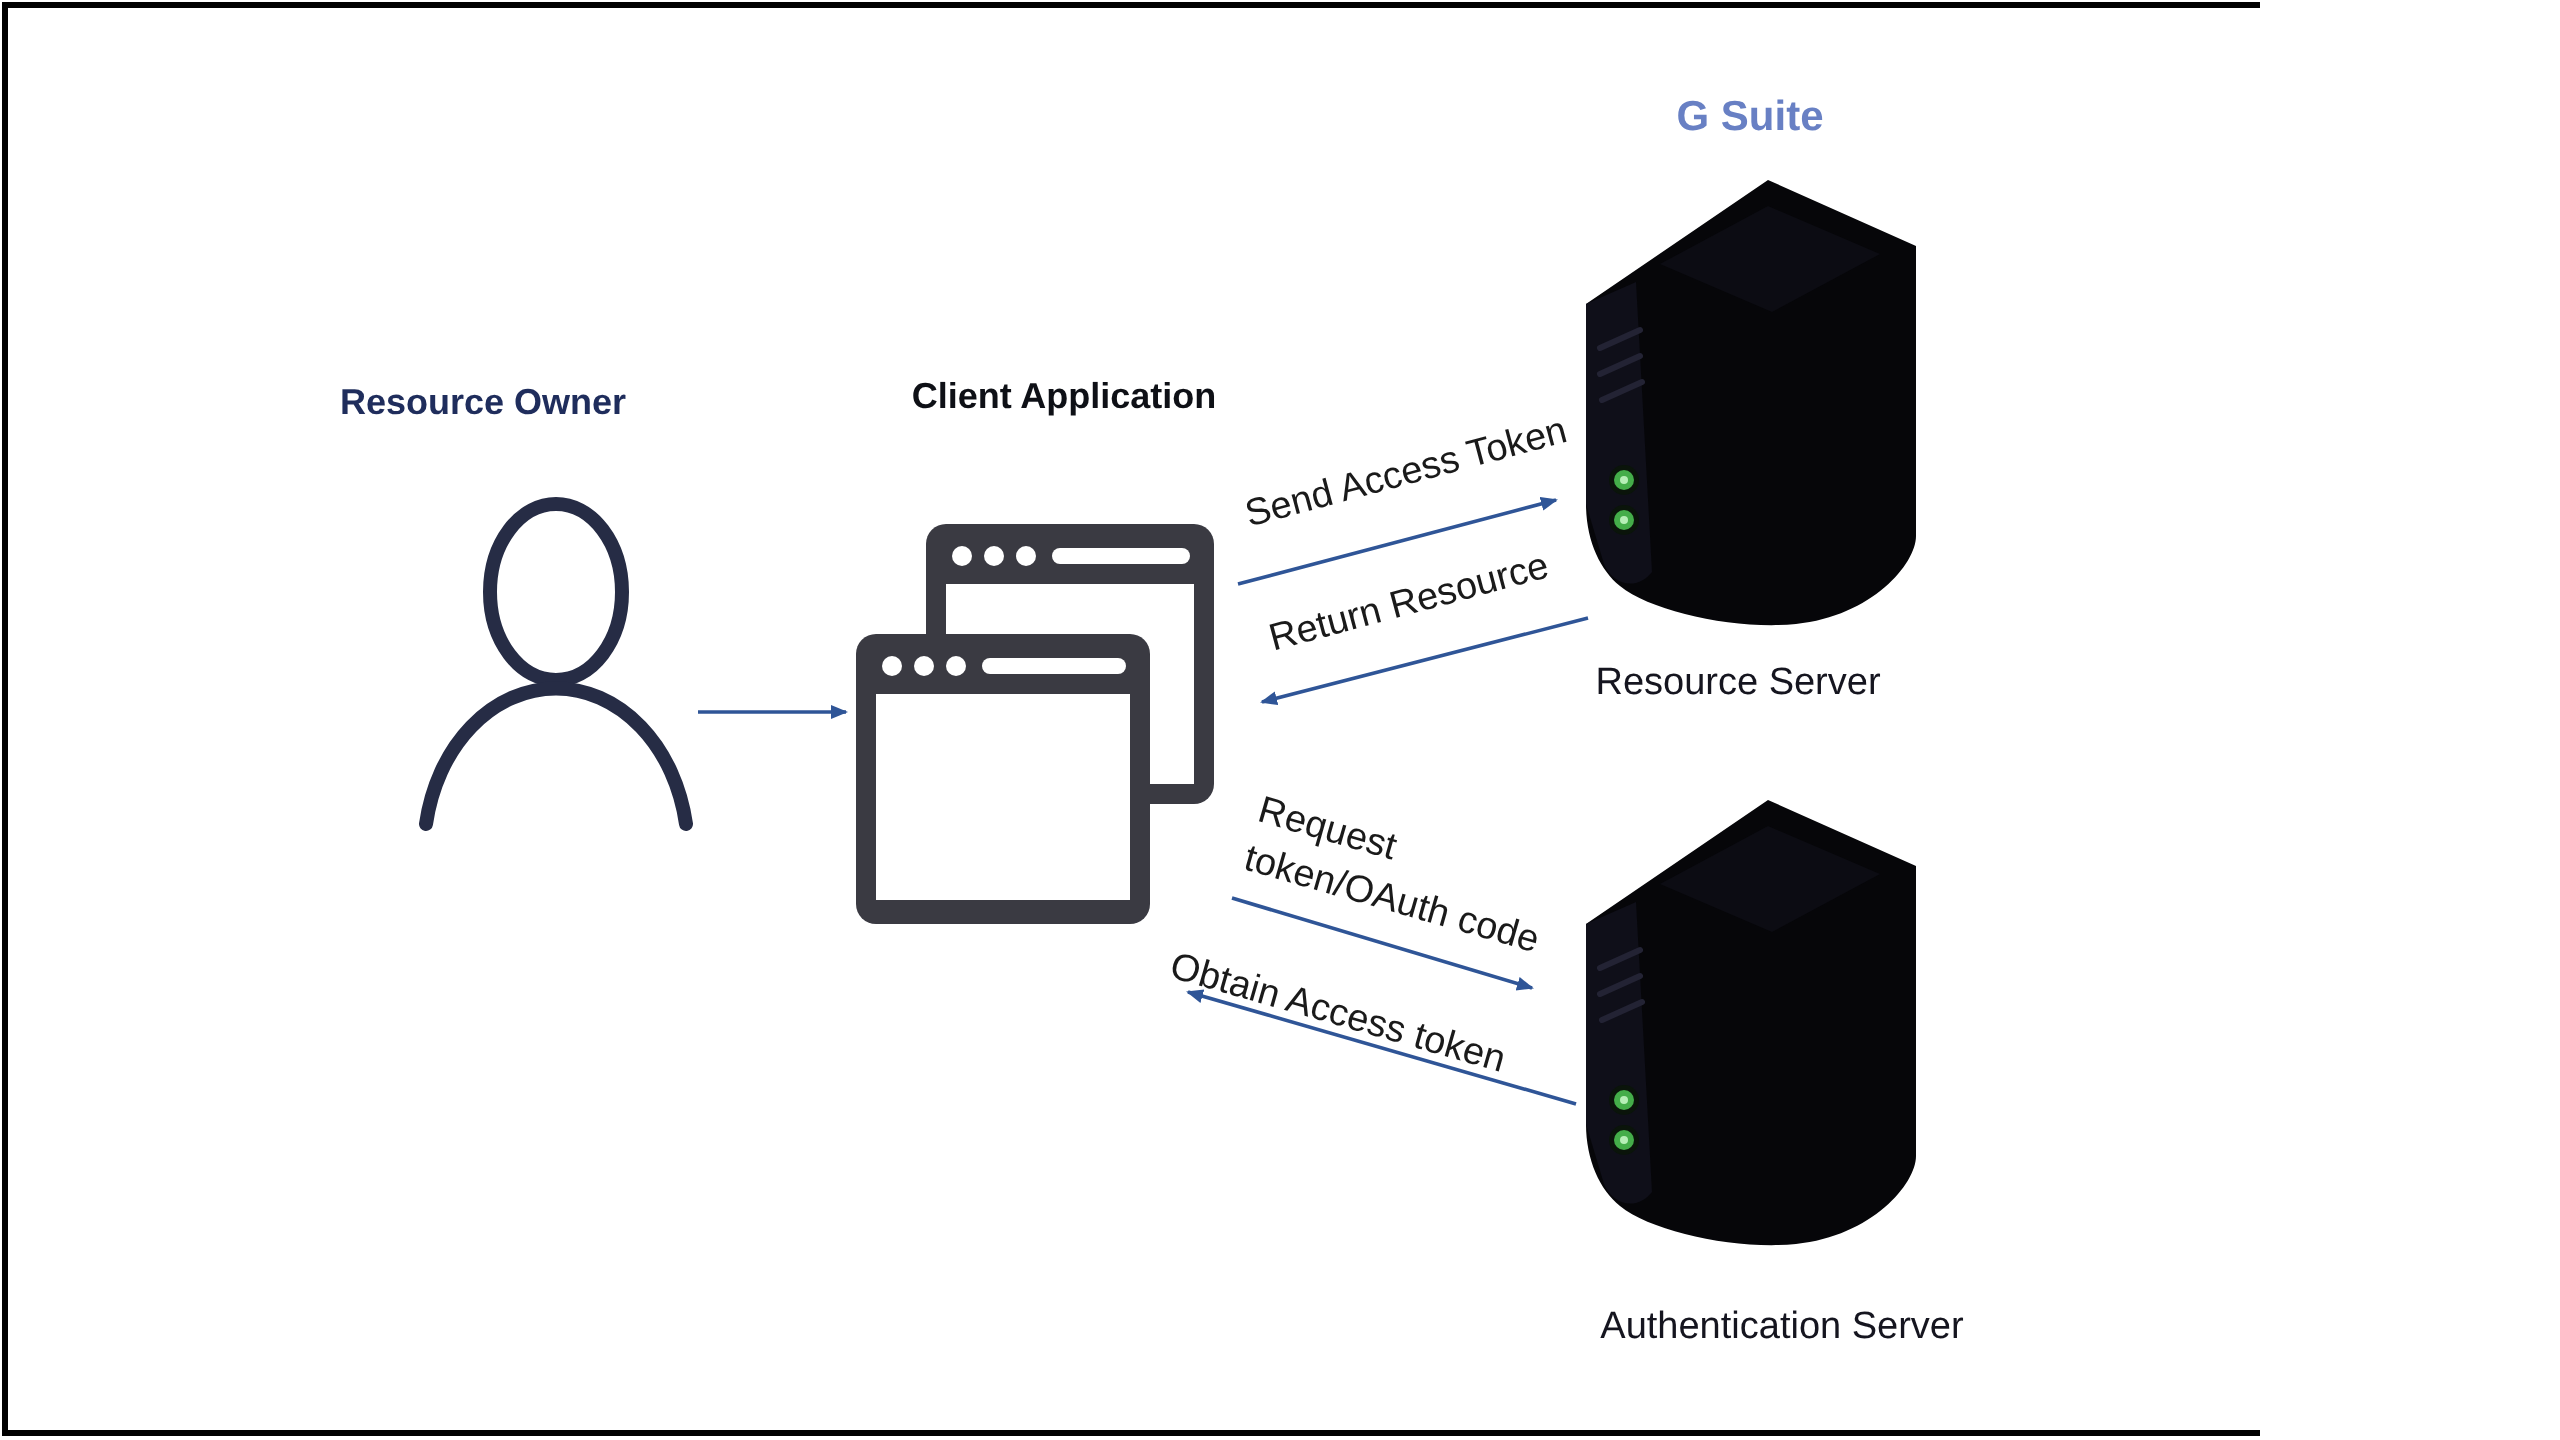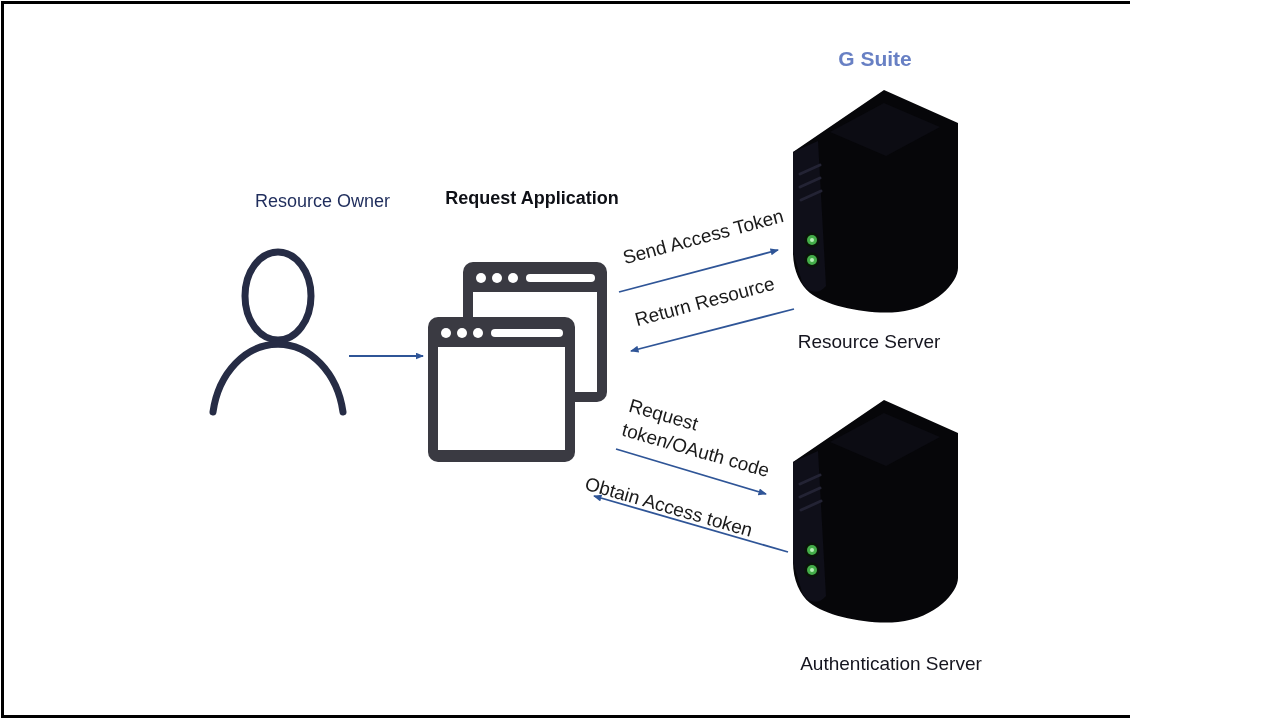--- a/index.html
+++ b/index.html
@@ -1,37 +1,37 @@
 <!DOCTYPE html>
 <html><head>
 <meta charset="utf-8">
 <style>
   html,body{margin:0;padding:0;background:#ffffff;font-family:"Liberation Sans",sans-serif;}
   .canvas{position:relative;width:1130px;height:720px;background:#ffffff;overflow:hidden;}
   .frame{position:absolute;left:1px;top:1px;width:1272px;height:711px;border:3px solid #000;pointer-events:none;}
   .node-label{position:absolute;text-align:center;color:#15151F;font-size:19px;white-space:nowrap;}
   .title{position:absolute;width:200px;text-align:center;font-size:21px;font-weight:bold;color:#6880C4;}
-  .owner{position:absolute;width:220px;text-align:right;font-size:18px;font-weight:normal;color:#1F2D5C;}
+  .owner{position:absolute;width:220px;text-align:left;font-size:18px;font-weight:bold;color:#1F2D5C;}
   .client{position:absolute;width:210px;text-align:center;font-size:18px;font-weight:bold;color:#0E1016;line-height:25px;}
   .rlabel{position:absolute;font-size:19px;color:#1a1a1a;white-space:nowrap;transform-origin:left top;line-height:25px;}
   svg.layer{position:absolute;left:0;top:0;}
 </style>
 </head>
 <body>
 
 <div class="canvas">
 
   <div class="frame"></div>
 
   <div class="title" style="left:775px;top:47px;">G Suite</div>
 
   <div class="owner" style="left:170px;top:191px;">Resource Owner</div>
 
   <div class="client" style="left:427px;top:186px;">
-    <div>Request Application</div>
+    <div>Client Application</div>
   </div>
 
   <div class="node-label" style="left:766px;top:653px;width:250px;">Authentication Server</div>
 
   <div class="node-label" style="left:759px;top:331px;width:220px;">Resource Server</div>
 
   <div class="rlabel" style="left:620px;top:246px;transform:rotate(-15deg);">Send Access Token</div>
 
   <div class="rlabel" style="left:632px;top:308px;transform:rotate(-15deg);">Return Resource</div>
 

